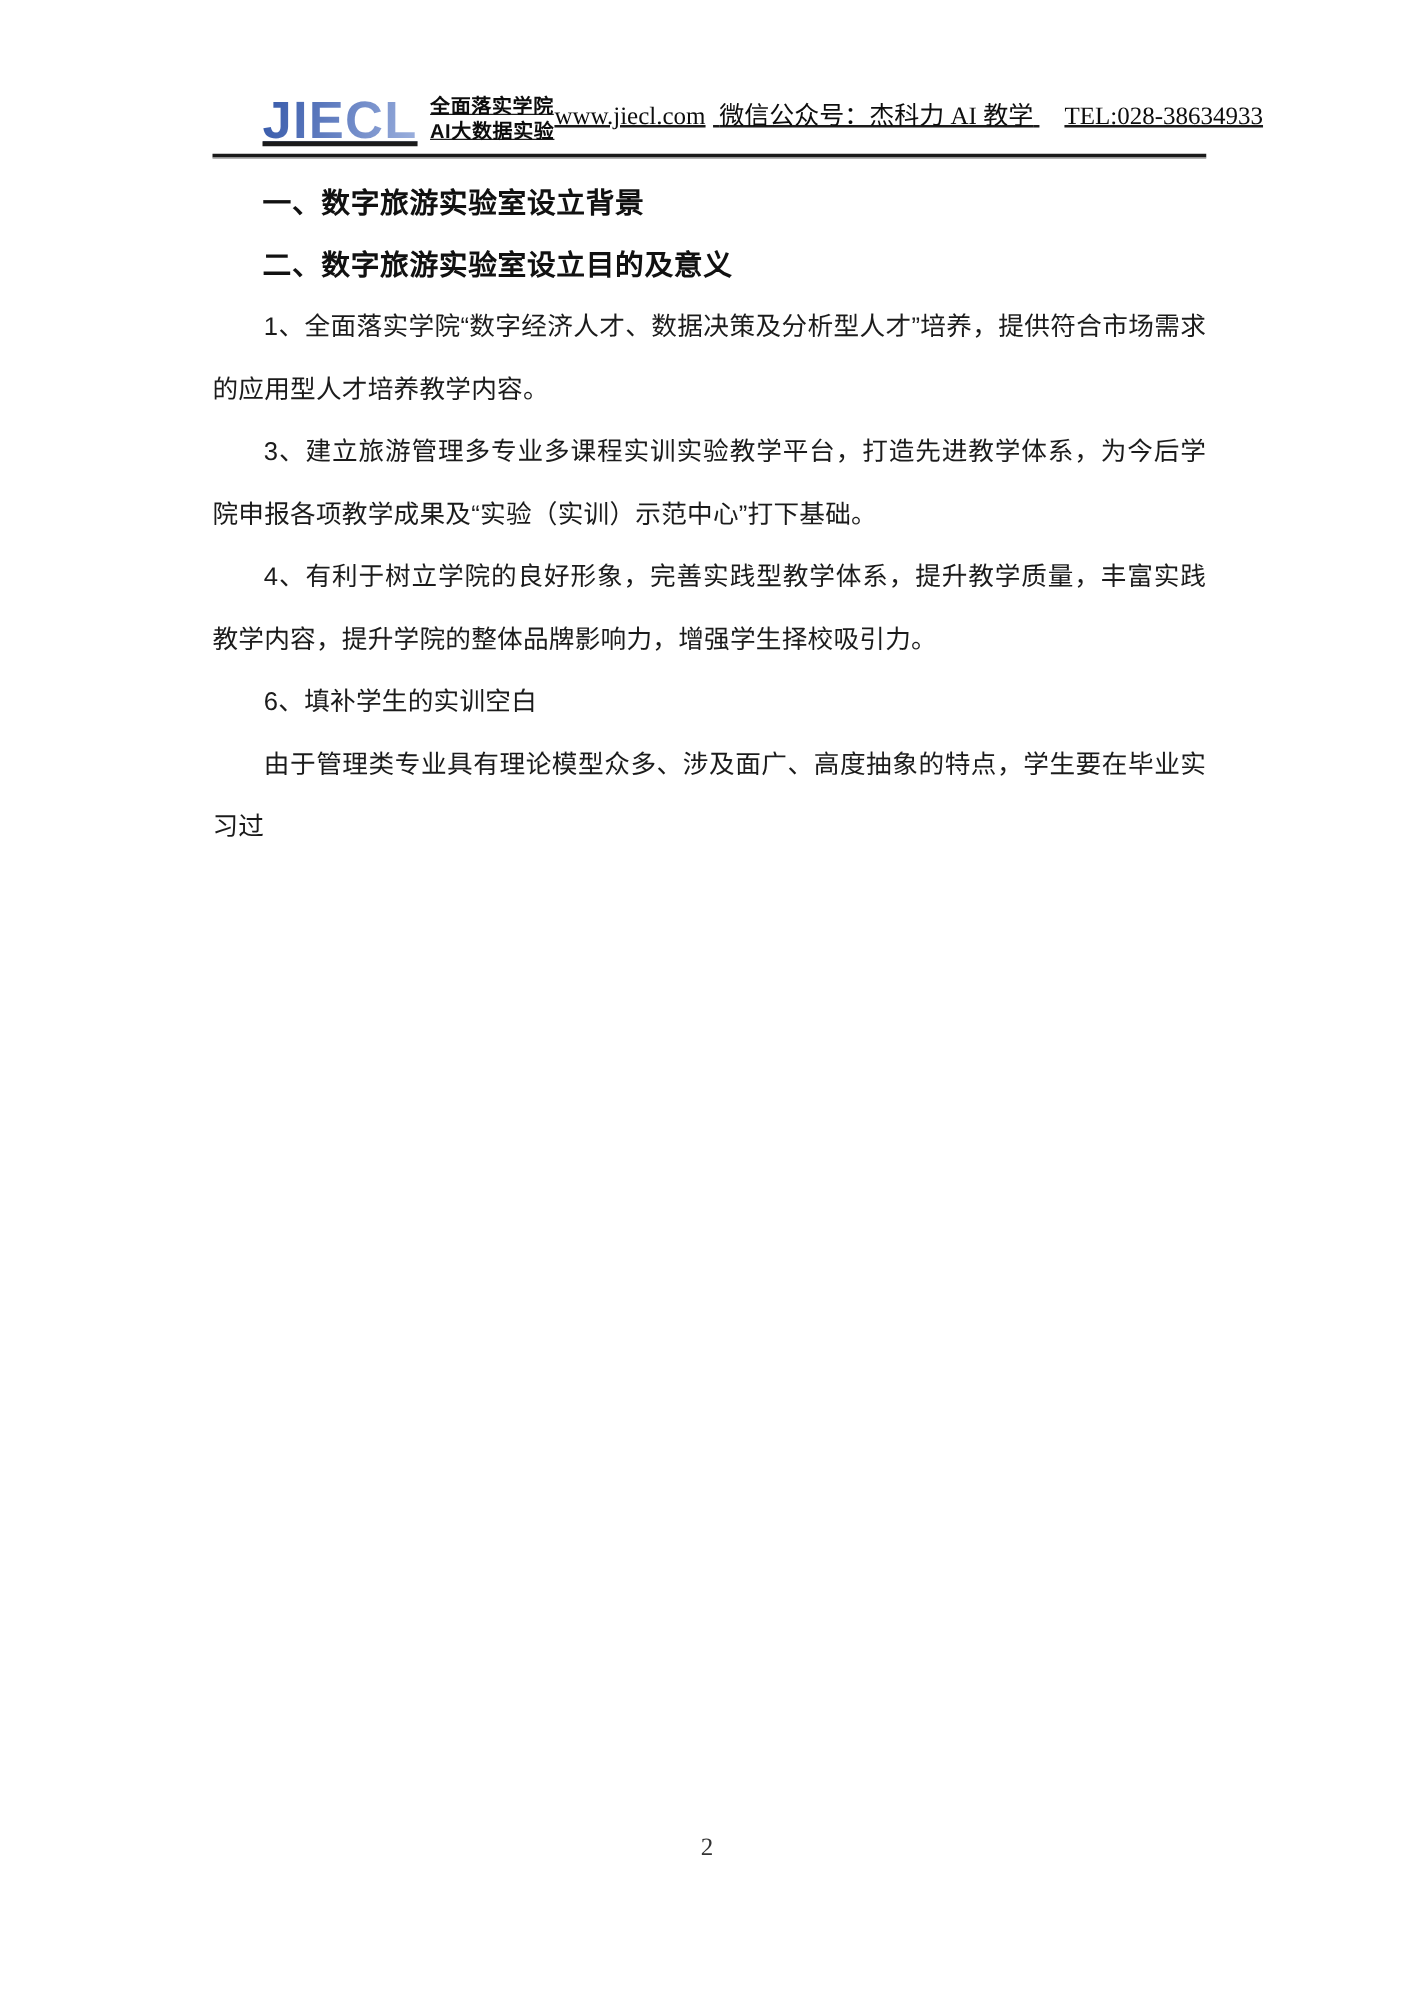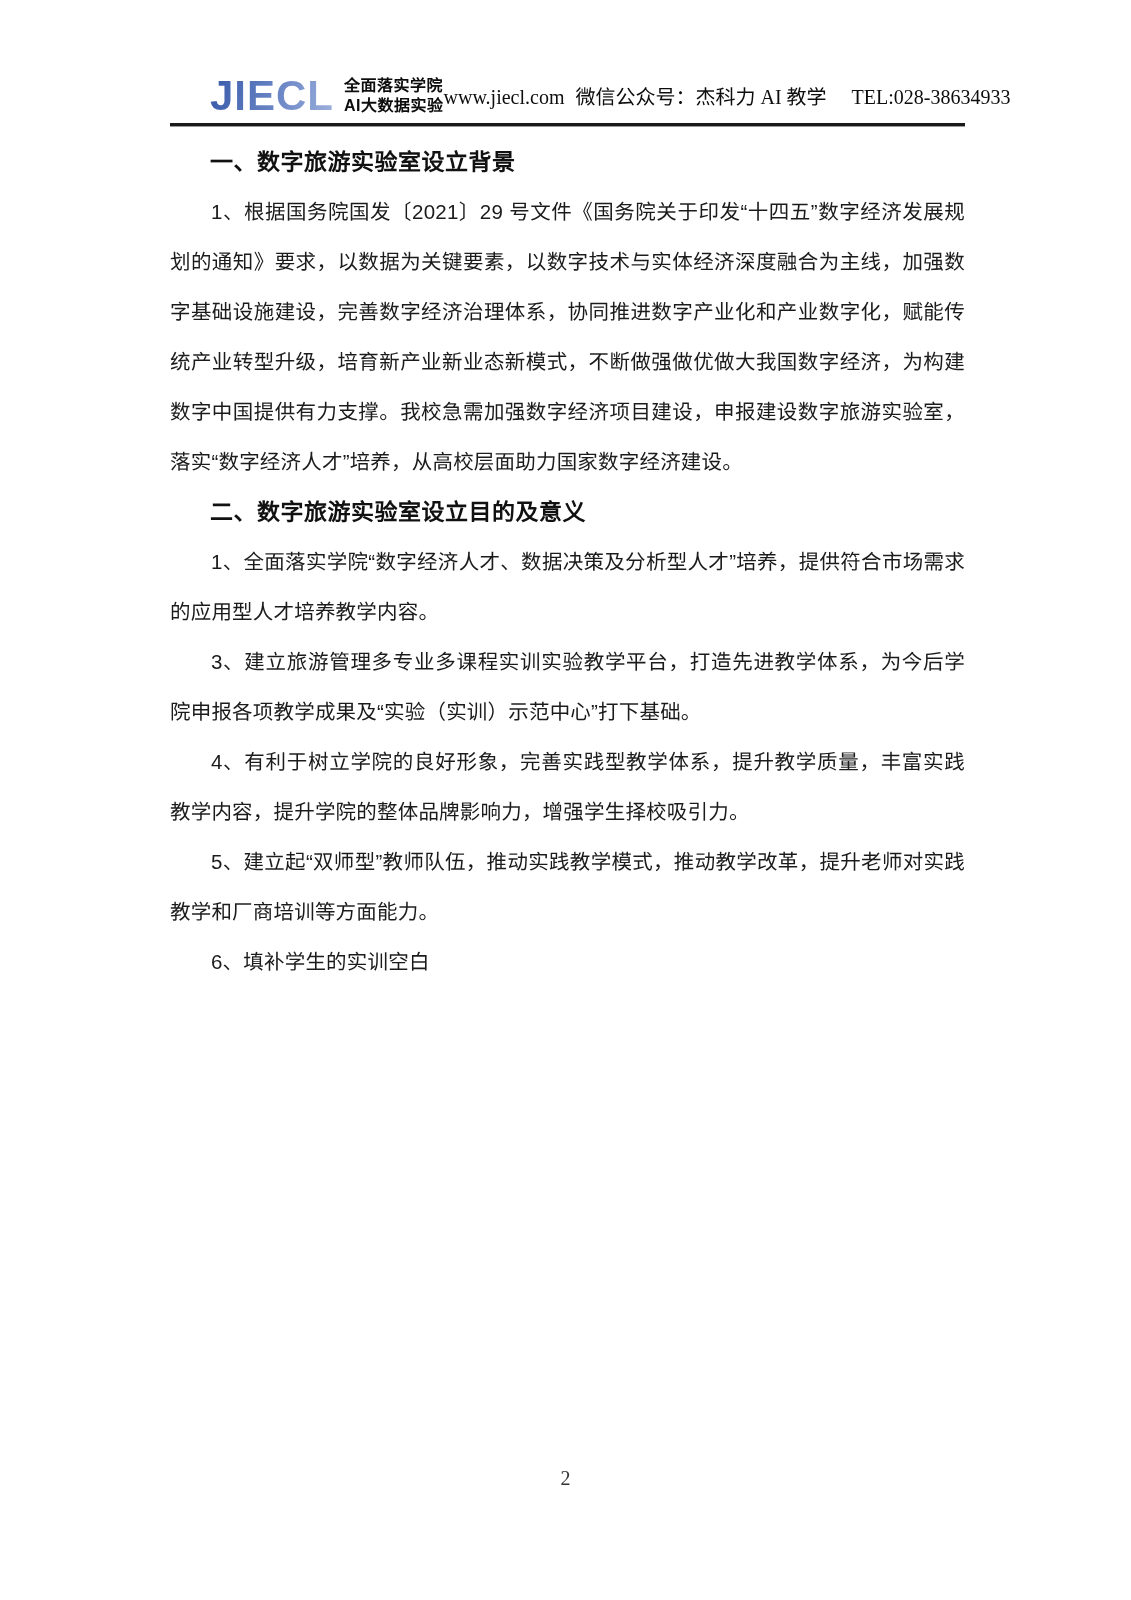--- a/index.html
+++ b/index.html
@@ -19,22 +19,23 @@
   
   .letterhead {
     position: absolute;
     top: 0;
     left: 170px;
     width: 795px;
   }
   .letterhead-row {
     display: flex;
     justify-content: space-between;
-    align-items: center;
+    align-items: flex-start;
     padding: 76px 4px 7px 40px;
+    text-decoration: underline;
   }
   .logo-group {
     display: flex;
     align-items: center;
     gap: 10px;
   }
   .logo-word {
     font-family: "Liberation Sans", "DejaVu Sans", sans-serif;
     font-size: 42px;
     font-weight: 800;
@@ -127,27 +128,26 @@
         <span>www.jiecl.com</span><span class="sep"></span>
         <span>微信公众号：杰科力 AI 教学</span>
         <span class="tel">TEL:028-38634933</span>
       </div>
     </div>
     <div class="header-rule"></div>
   </header>
 
   <main class="doc-body">
     <h2 class="section-heading">一、数字旅游实验室设立背景</h2>
-    <p class="body-para">1、根据国务院国发〔2021〕29 号文件《国务院关于印发“十四五”数字经济发展规划的通知》要求，以数据为关键要素，以数字技术与实体经济深度融合为主线，加强数字基础设施建设，完善数字经济治理体系，协同推进数字产业化和产业数字化，赋能传统产业转型升级，培育新产业新业态新模式，不断做强做优做大我国数字经济，为构建数字中国提供有力支撑。我校急需加强数字经济项目建设，申报建设数字旅游实验室，落实“数字经济人才”培养，从高校层面助力国家数字经济建设。</p>
 
     <h2 class="section-heading">二、数字旅游实验室设立目的及意义</h2>
     <p class="body-para">1、全面落实学院“数字经济人才、数据决策及分析型人才”培养，提供符合市场需求的应用型人才培养教学内容。</p>
     <p class="body-para">3、建立旅游管理多专业多课程实训实验教学平台，打造先进教学体系，为今后学院申报各项教学成果及“实验（实训）示范中心”打下基础。</p>
     <p class="body-para">4、有利于树立学院的良好形象，完善实践型教学体系，提升教学质量，丰富实践教学内容，提升学院的整体品牌影响力，增强学生择校吸引力。</p>
-    <p class="body-para">5、建立起“双师型”教师队伍，推动实践教学模式，推动教学改革，提升老师对实践教学和厂商培训等方面能力。</p>
     <p class="body-para">6、填补学生的实训空白</p>
+    <p class="body-para">由于管理类专业具有理论模型众多、涉及面广、高度抽象的特点，学生要在毕业实习过</p>
   </main>
 
   <footer class="page-footer">
     <span class="page-number">2</span>
   </footer>
 
 </div>
 
 </body></html>

